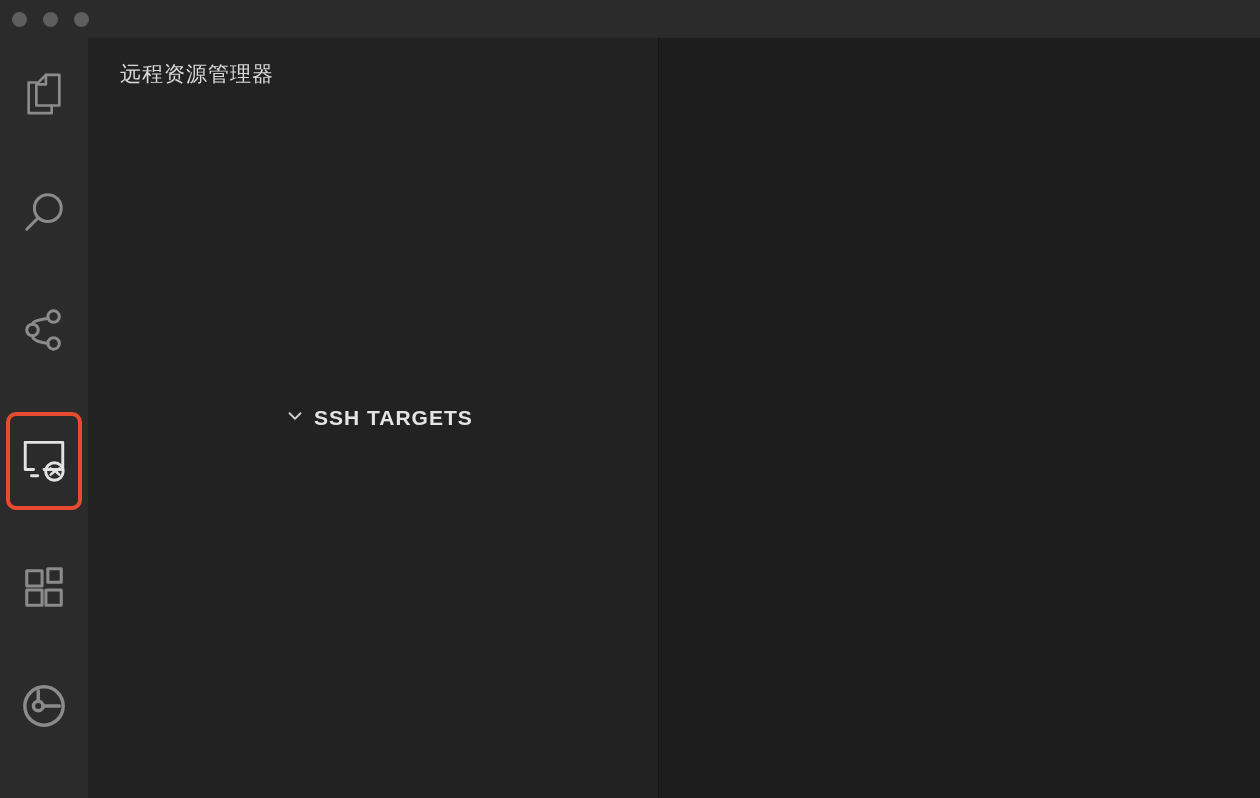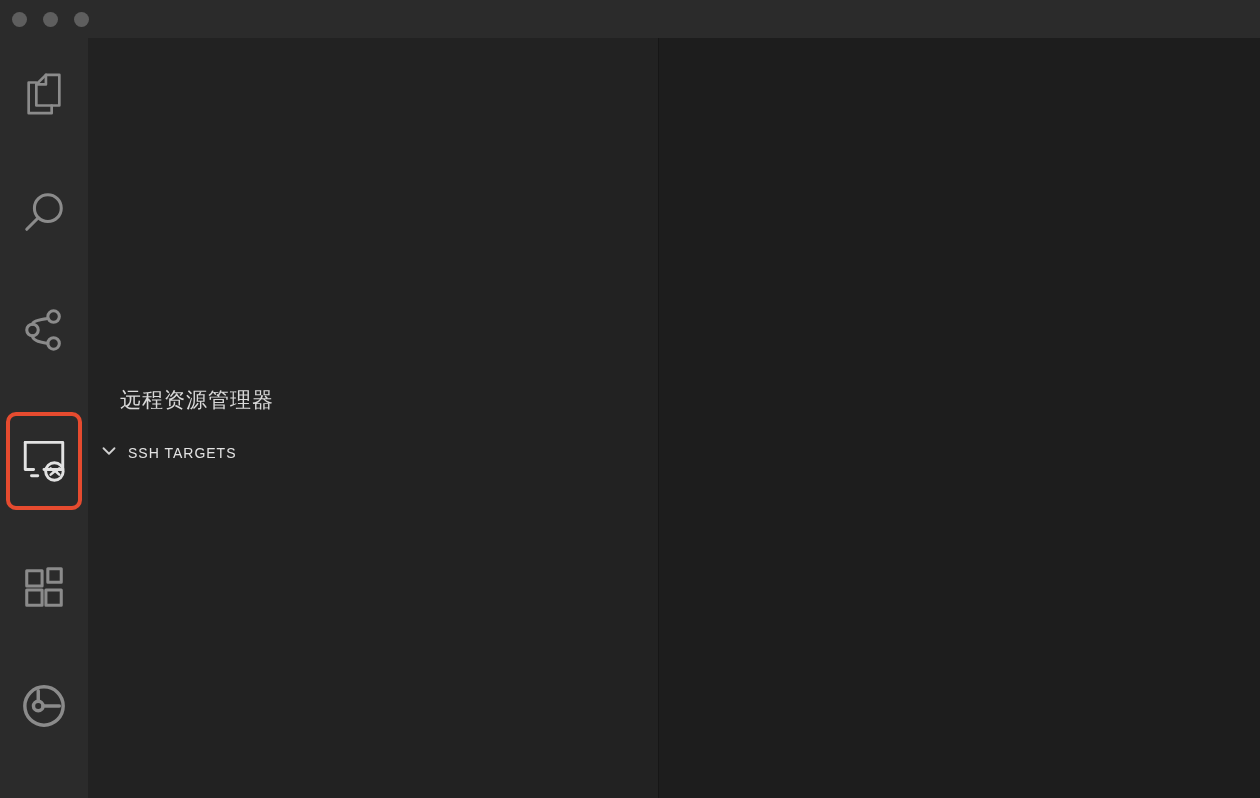--- a/index.html
+++ b/index.html
@@ -62,44 +62,43 @@
       stroke: #8b8b8b;
       fill: none;
     }
     .activity-item.highlighted svg, .activity-item.active svg {
       stroke: #e2e2e2;
     }
     .sidebar {
       width: 570px;
       background: #222222;
       display: flex;
-      flex-direction: column;
-      justify-content: center;
+      flex-direction: row;
     }
     .sidebar-title {
       color: #d9d9d9;
       font-size: 21px;
       font-weight: 400;
       padding: 22px 0 20px 32px;
       letter-spacing: 1px;
     }
     .section-header {
       display: flex;
       align-items: center;
       gap: 8px;
       padding: 6px 0 6px 10px;
       cursor: pointer;
     }
     .section-header .chev svg {
       stroke: #d0d0d0;
     }
     .section-header .label {
       color: #e4e4e4;
-      font-size: 14px;
-      font-weight: 400;
+      font-size: 21px;
+      font-weight: 700;
       letter-spacing: 1px;
     }
     .editor {
       flex: 1;
       background: #1d1d1d;
       border-left: 1px solid #161616;
     }
   </style>
 </head>
 <body>

